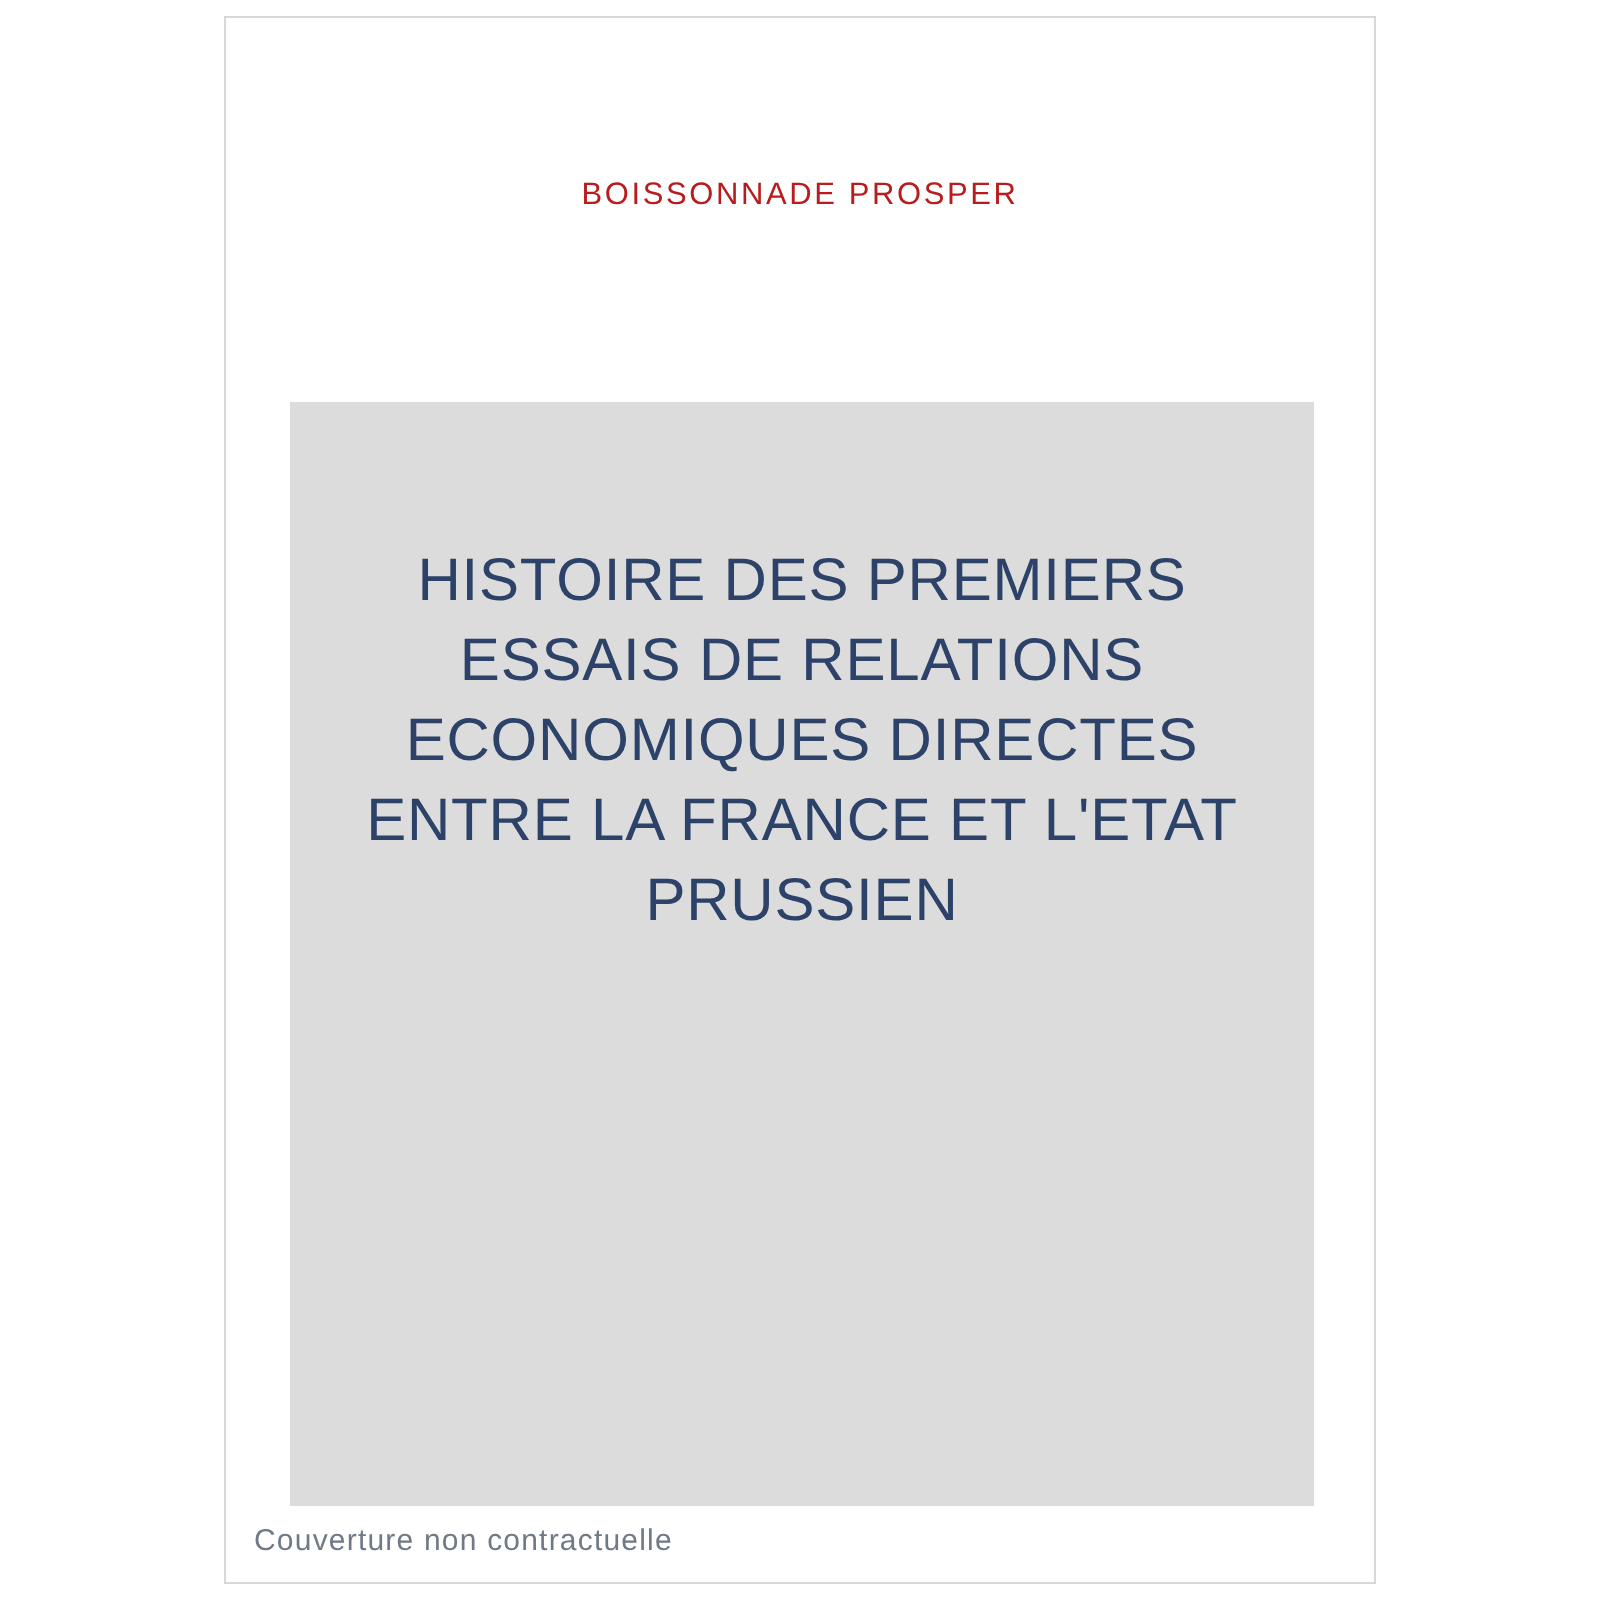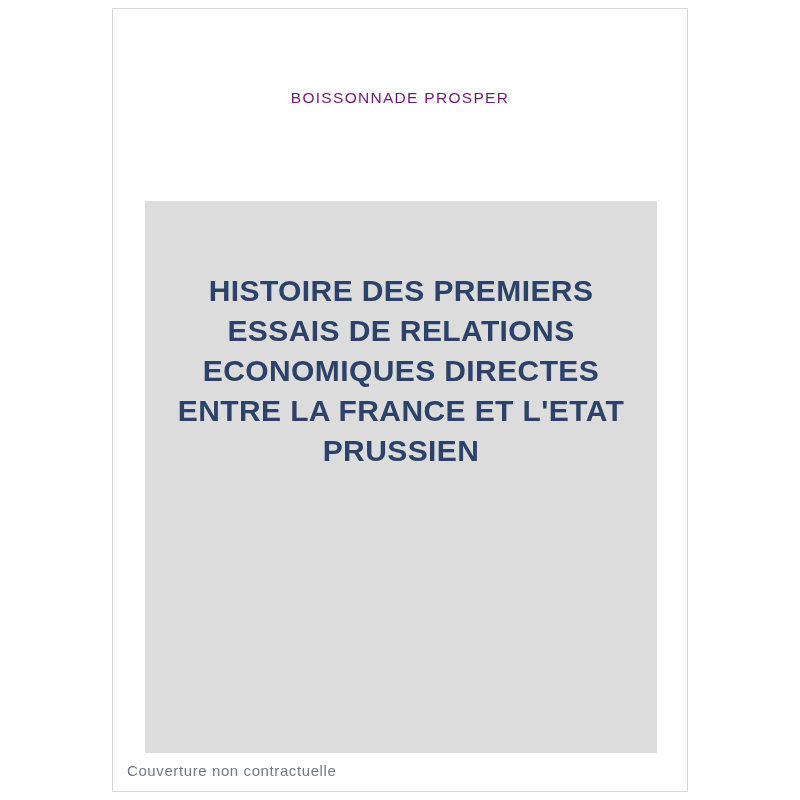--- a/index.html
+++ b/index.html
@@ -32,21 +32,21 @@
   }
 
   .author {
     position: absolute;
     left: 0;
     top: 80px;
     width: 100%;
     text-align: center;
     font-size: 15.5px;
     letter-spacing: 1.3px;
-    color: #701a75;
+    color: #b91c1c;
     font-weight: 400;
     white-space: nowrap;
   }
 
   .title-panel {
     position: absolute;
     left: 32px;
     top: 192px;
     width: 512px;
     height: 552px;
@@ -58,21 +58,21 @@
     left: 0;
     top: 70px;
     width: 100%;
     text-align: center;
     color: #2d4268;
     font-size: 30px;
     line-height: 40px;
     letter-spacing: 0.4px;
     padding: 0 14px;
     box-sizing: border-box;
-    font-weight: 700;
+    font-weight: 400;
   }
 
   .footnote {
     position: absolute;
     left: 14px;
     bottom: 12px;
     font-size: 15px;
     letter-spacing: 0.6px;
     color: #6f7a86;
   }

